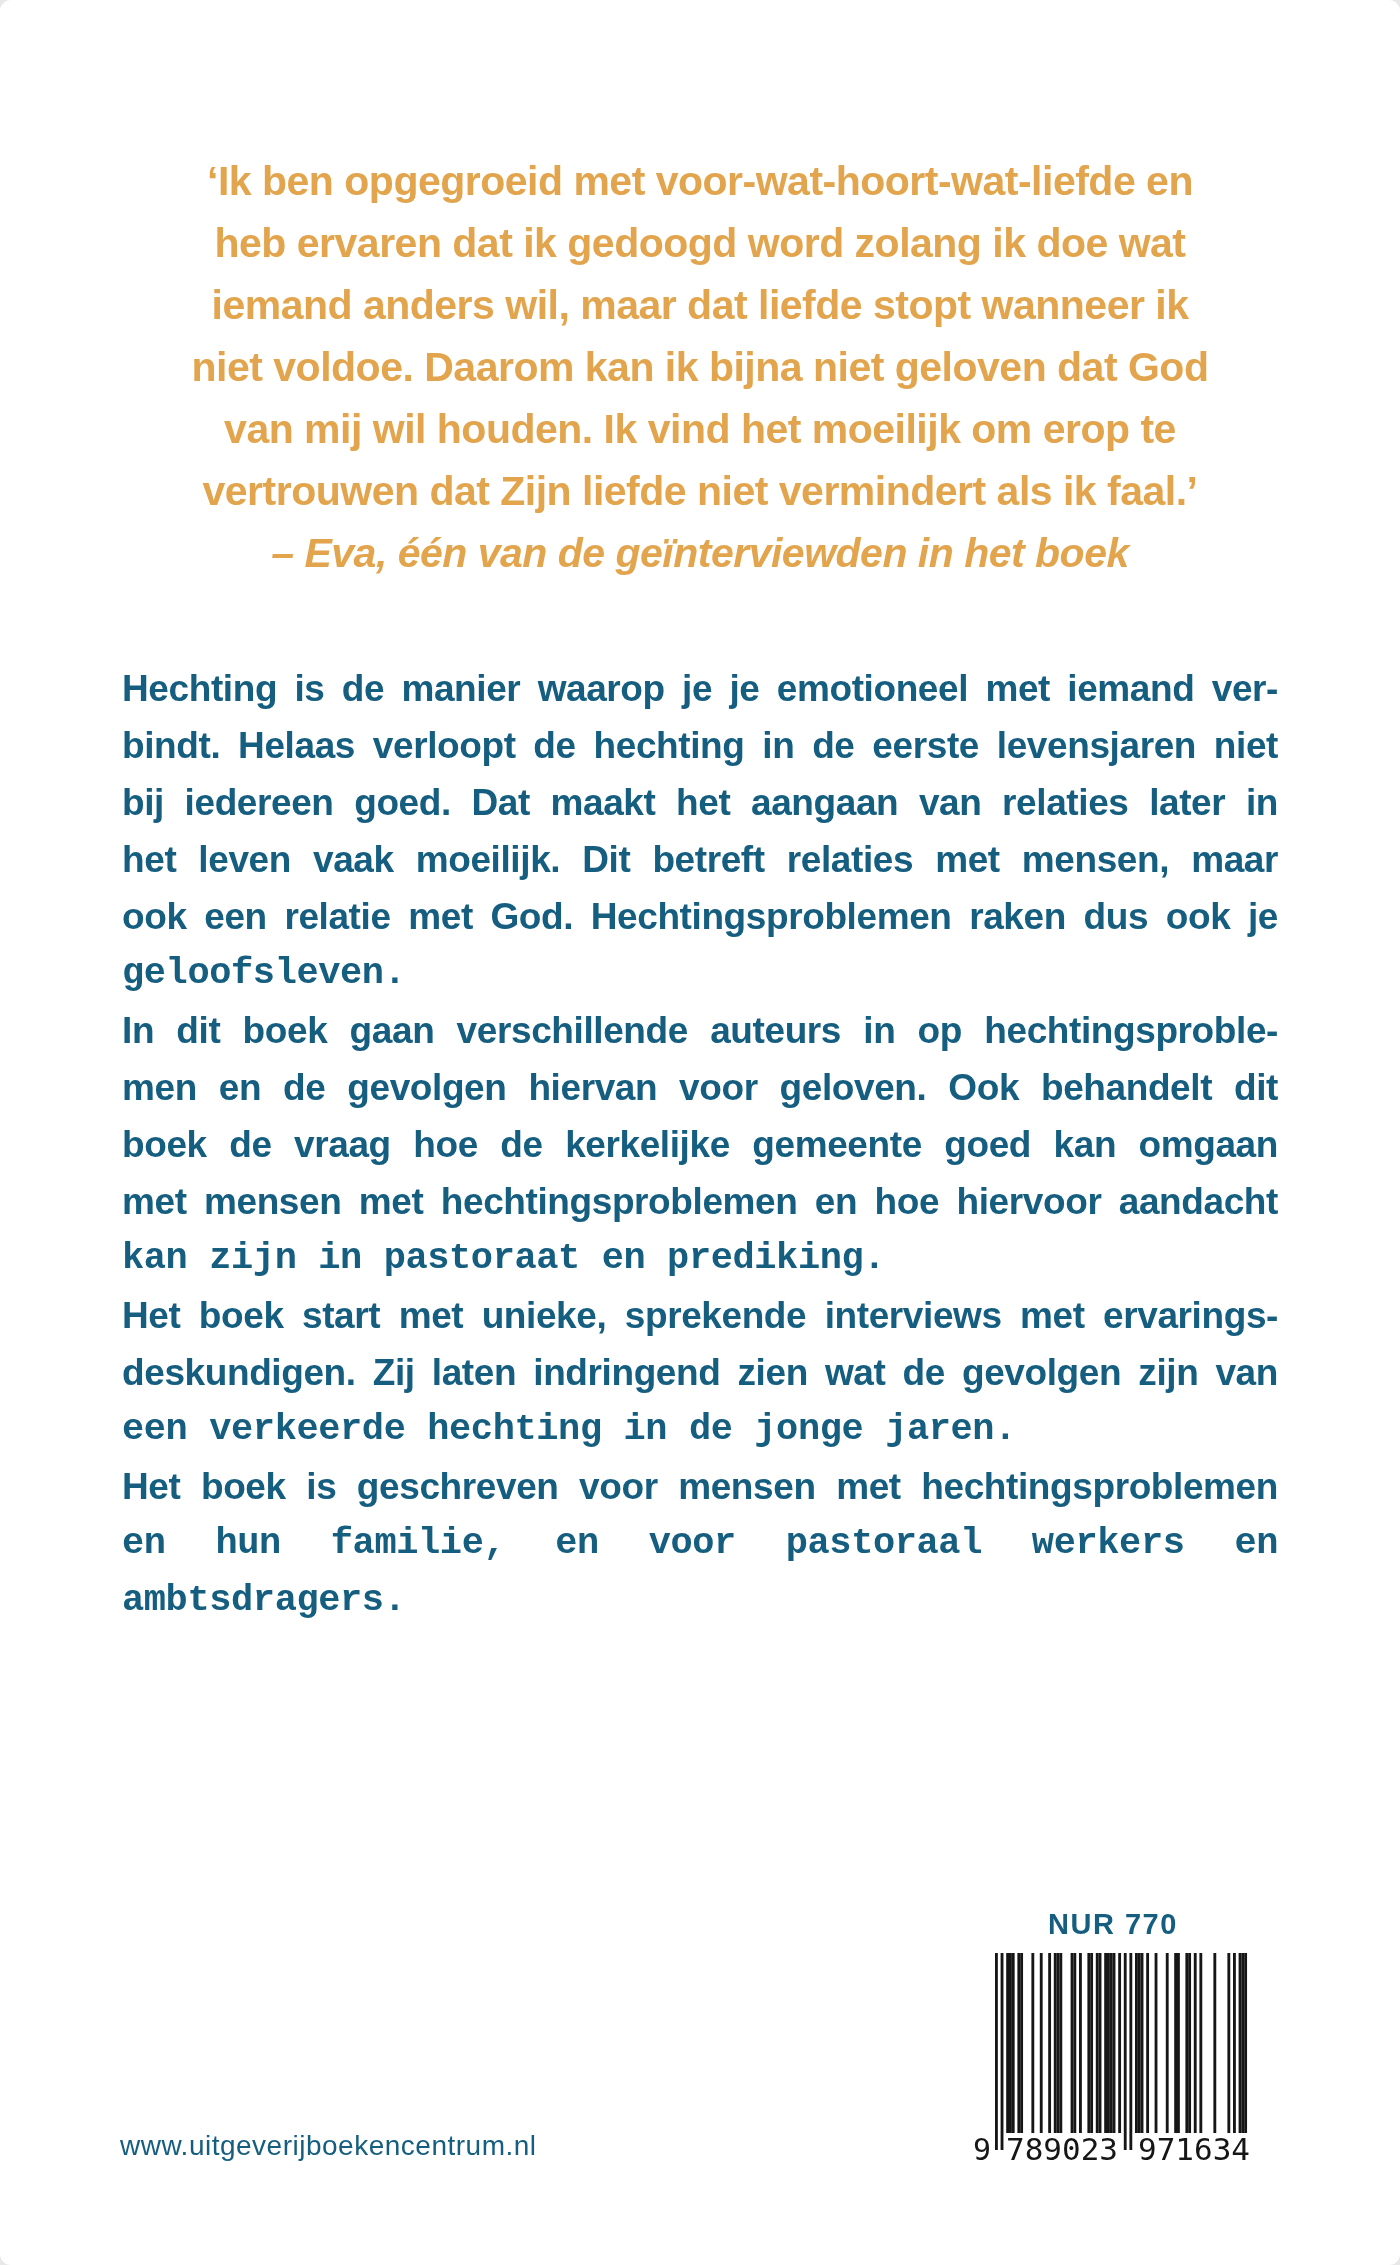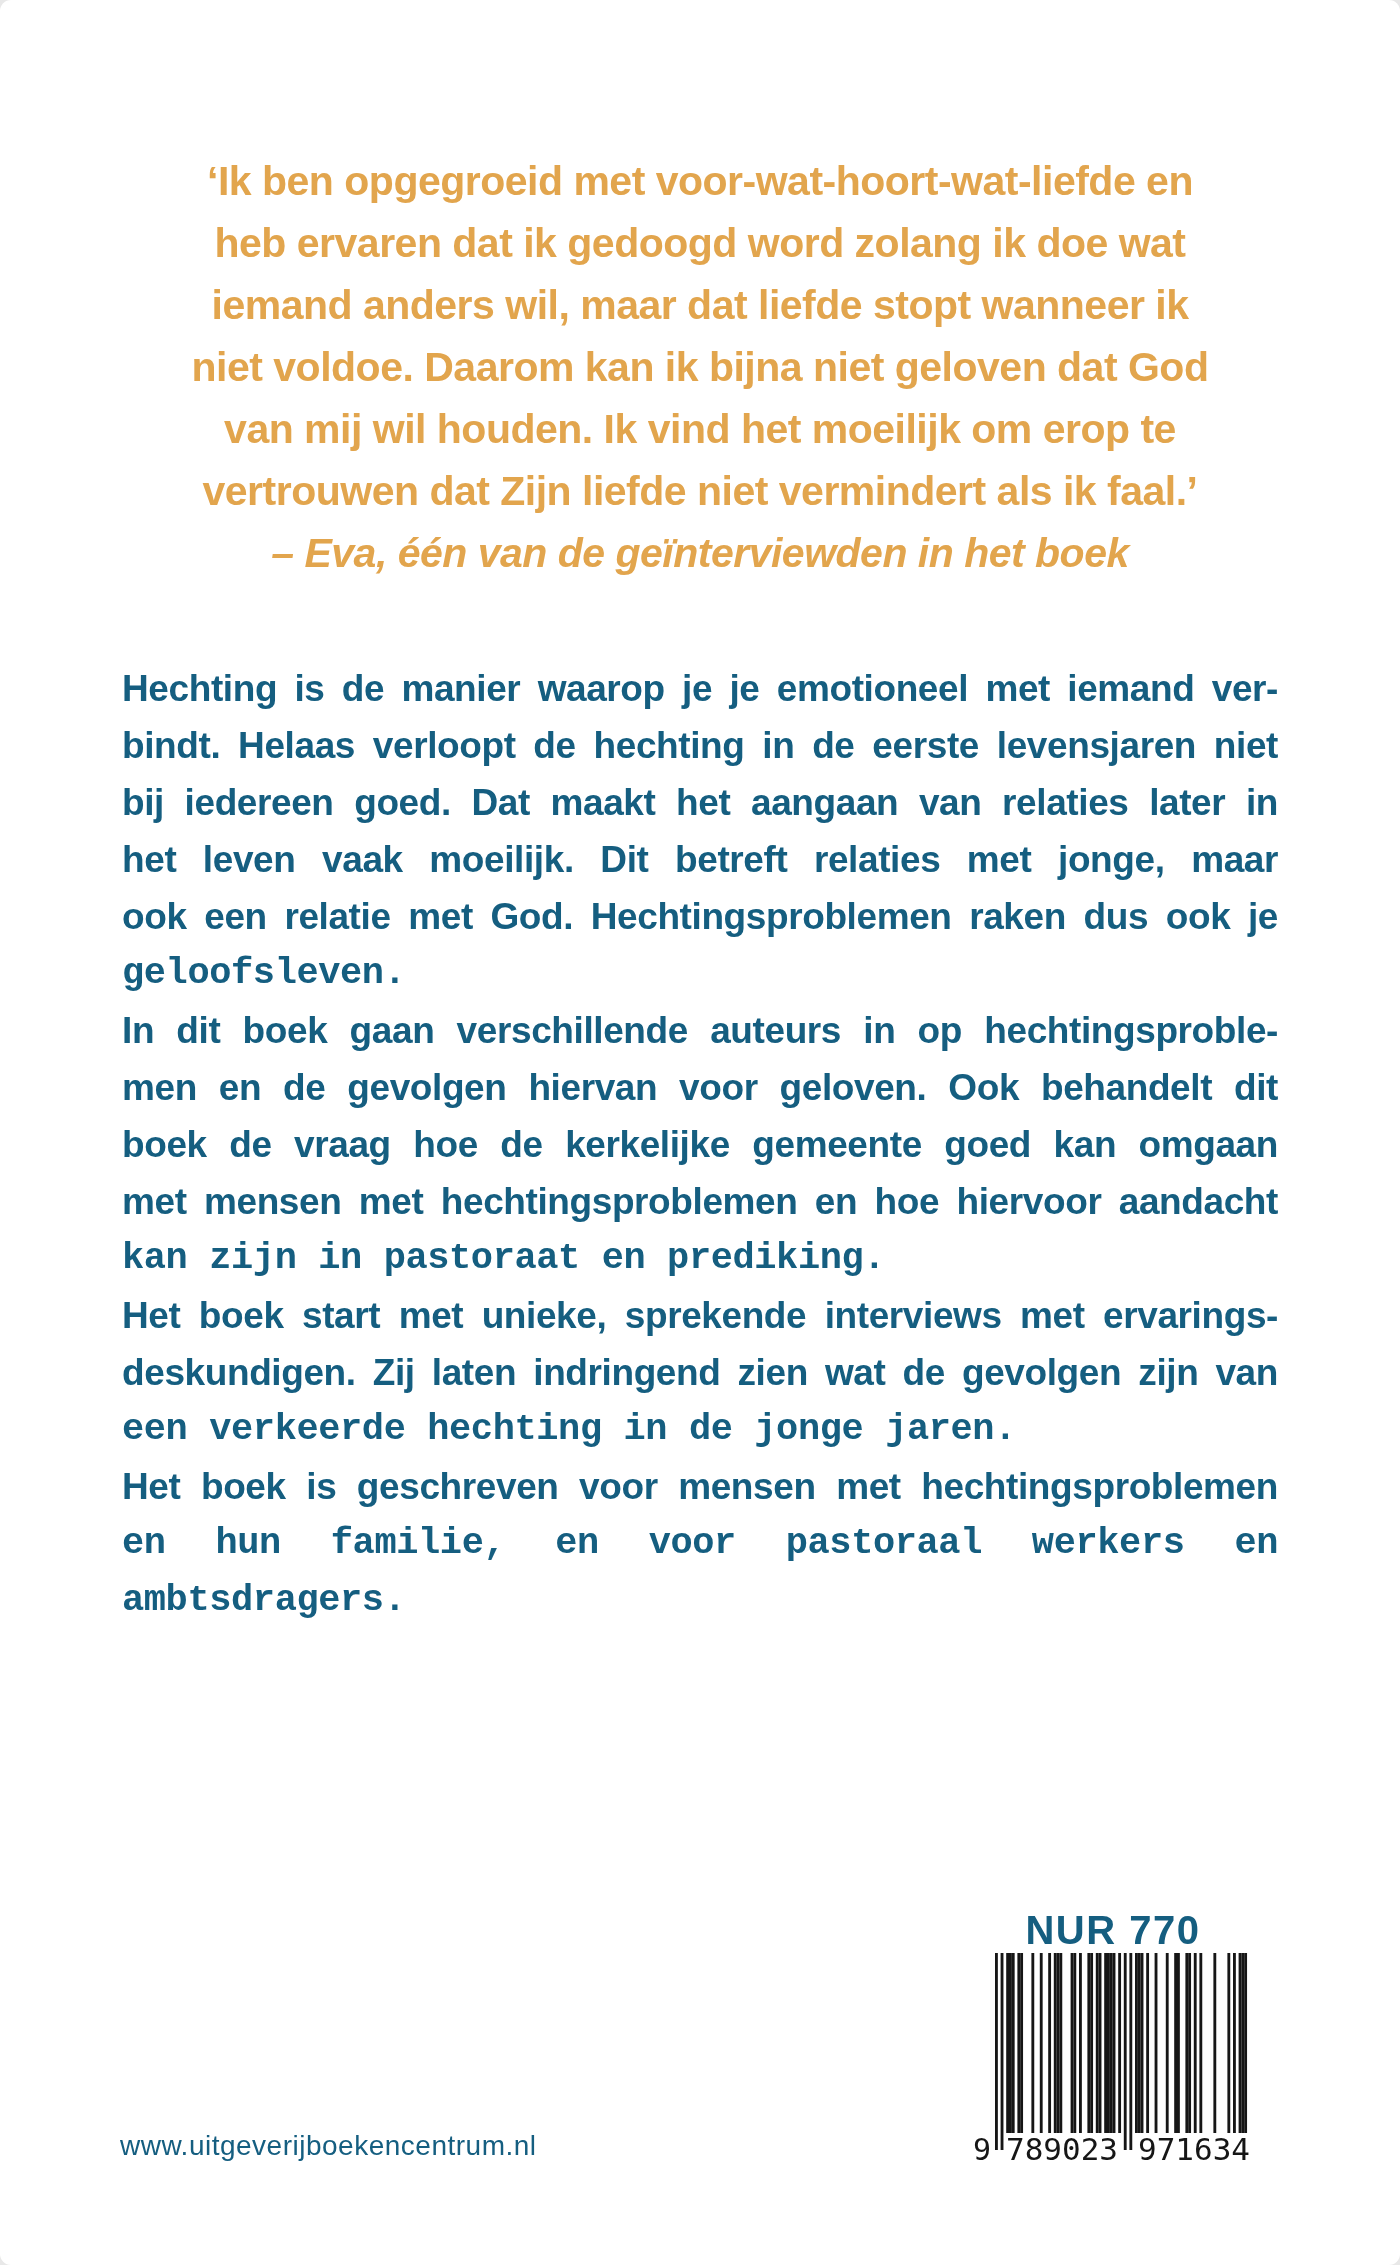--- a/index.html
+++ b/index.html
@@ -48,21 +48,21 @@
     text-align:center;
     color:var(--contributors_rust,#a04b1e);
     font-size:34px;line-height:49px;
     letter-spacing:-0.3px;
   }
   
   .nur{
     position:absolute;left:963px;top:1908px;width:300px;
     text-align:center;
     color:var(--body_blue,#155e80);
-    font-size:40px;letter-spacing:1.5px;
+    font-size:29px;letter-spacing:1.5px;
     font-weight:bold;
   }
   .barcode{
     position:absolute;left:963px;top:1953px;
     width:300px;height:212px;
   }
   .website{
     position:absolute;left:120px;top:2130px;
     color:var(--body_blue,#155e80);
     font-size:28px;letter-spacing:0.5px;
@@ -83,21 +83,21 @@
         <div class="q-line">vertrouwen dat Zijn liefde niet vermindert als ik faal.’</div>
       </div>
     <div class="q-line attribution">– Eva, één van de geïnterviewden in het boek</div>
   </section>
 
   <section class="blurb">
       <div class="paragraph">
         <div class="line">Hechting is de manier waarop je je emotioneel met iemand ver-</div>
         <div class="line">bindt. Helaas verloopt de hechting in de eerste levensjaren niet</div>
         <div class="line">bij iedereen goed. Dat maakt het aangaan van relaties later in</div>
-        <div class="line">het leven vaak moeilijk. Dit betreft relaties met jonge, maar</div>
+        <div class="line">het leven vaak moeilijk. Dit betreft relaties met mensen, maar</div>
         <div class="line">ook een relatie met God. Hechtingsproblemen raken dus ook je</div>
         <div class="line last">geloofsleven.</div>
       </div>
       <div class="paragraph">
         <div class="line">In dit boek gaan verschillende auteurs in op hechtingsproble-</div>
         <div class="line">men en de gevolgen hiervan voor geloven. Ook behandelt dit</div>
         <div class="line">boek de vraag hoe de kerkelijke gemeente goed kan omgaan</div>
         <div class="line">met mensen met hechtingsproblemen en hoe hiervoor aandacht</div>
         <div class="line last">kan zijn in pastoraat en prediking.</div>
       </div>

